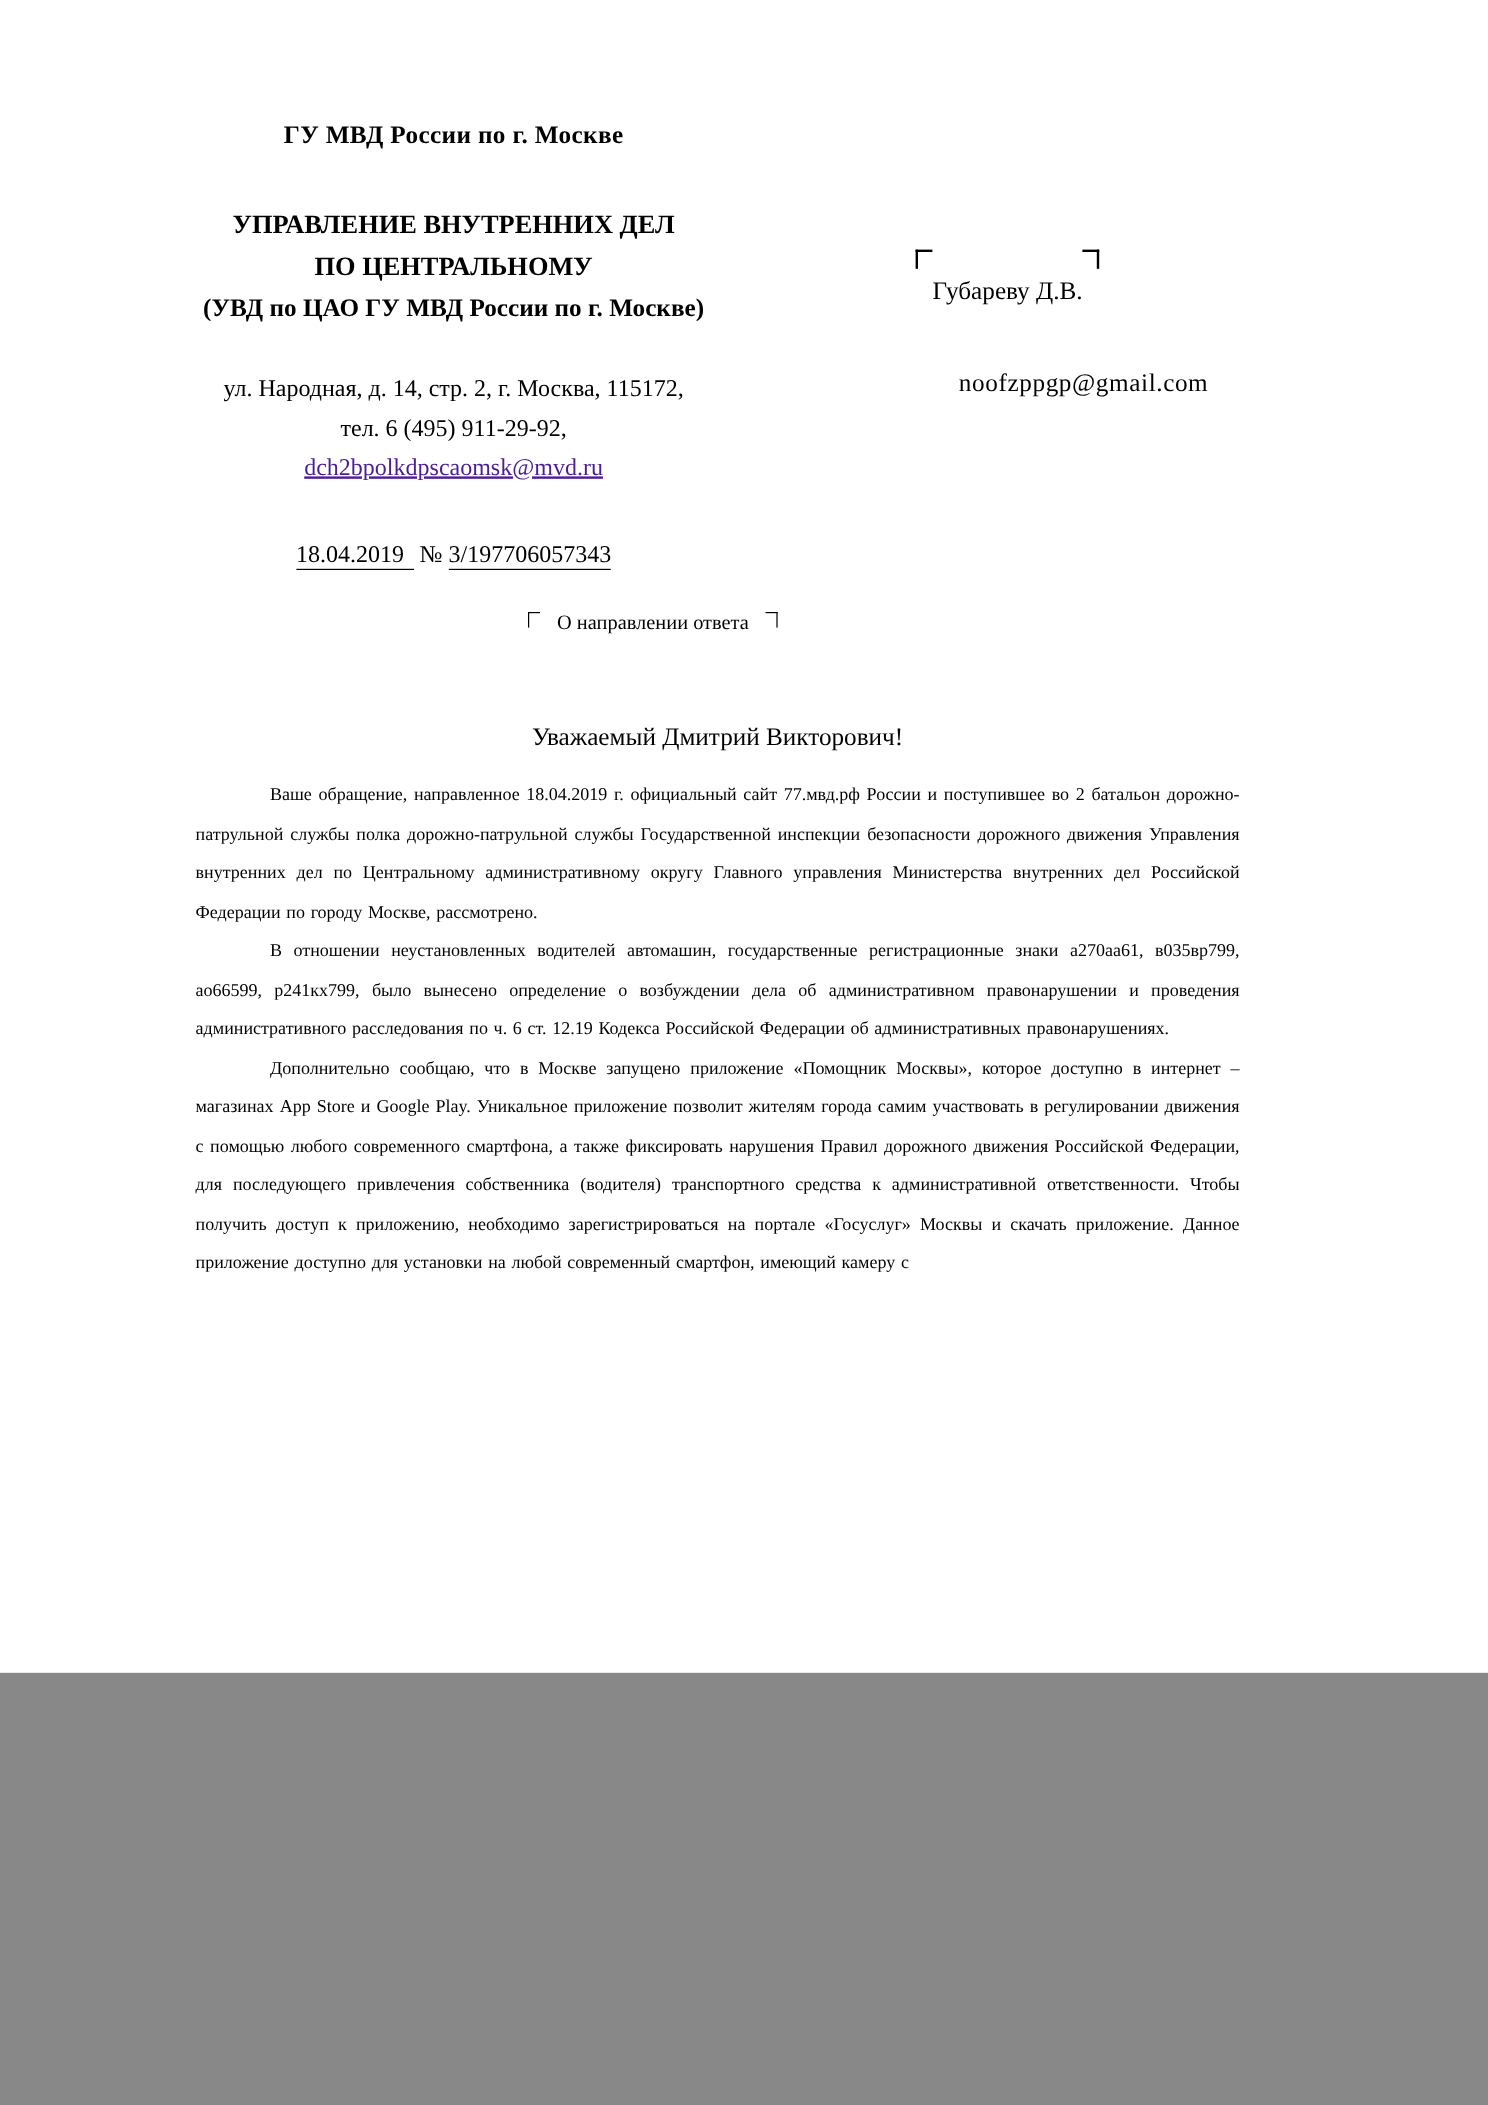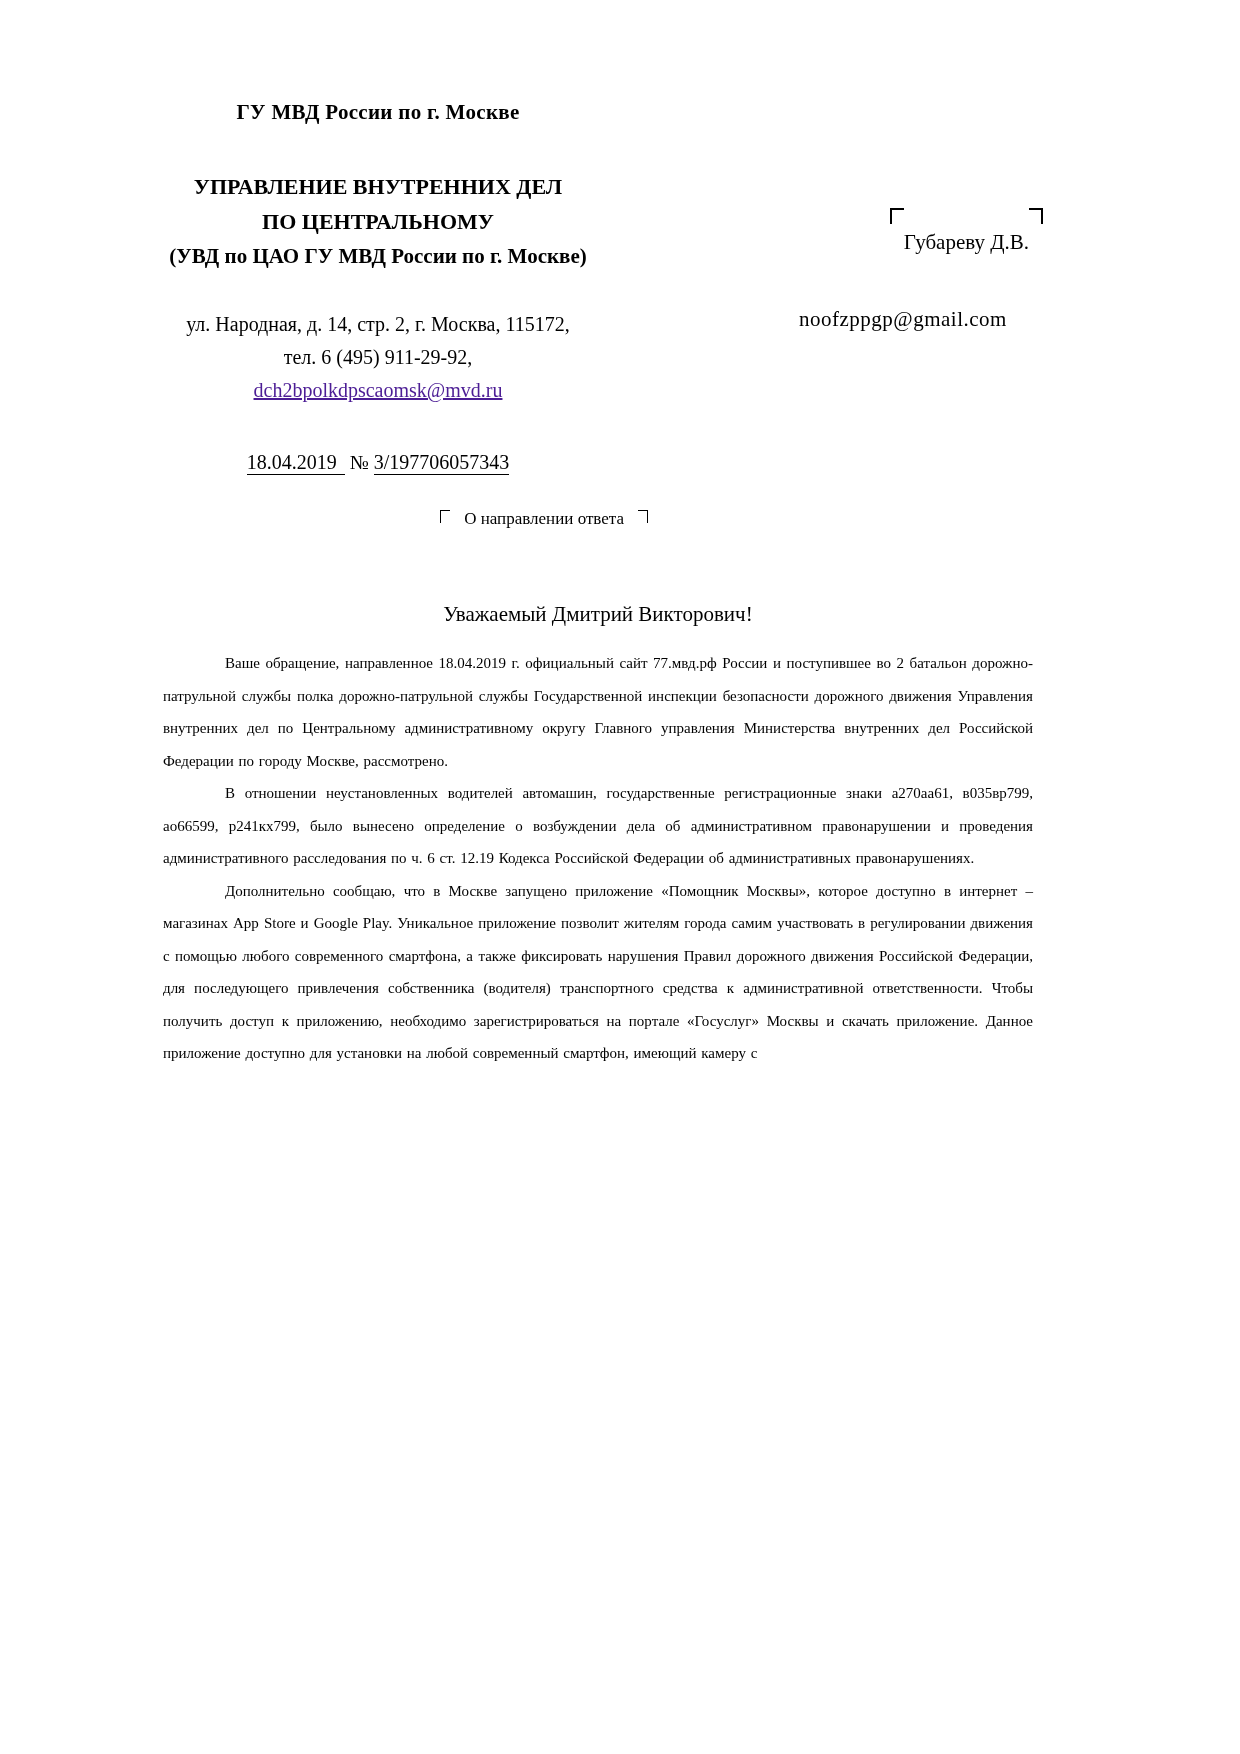--- a/index.html
+++ b/index.html
@@ -1,20 +1,20 @@
 <!DOCTYPE html>
 <html><head>
 <meta charset="utf-8">
 <style>
   html, body { margin: 0; padding: 0; }
   body { background: #888; }
   .page {
     position: relative;
     width: 1240px;
-    height: 1754px;
+    height: 1394px;
     margin: 0 auto;
     background: #ffffff;
     font-family: "Liberation Serif", "DejaVu Serif", serif;
     color: #000000;
     overflow: hidden;
   }
 
   
   .left-col {
     position: absolute;
@@ -93,21 +93,21 @@
 
   
   .right-col {
     position: absolute;
     left: 763px;
     top: 208px;
     width: 280px;
   }
   .addressee-row {
     display: flex;
-    justify-content: flex-end;
+    justify-content: flex-start;
     align-items: flex-start;
   }
   .addressee-name {
     font-size: 21px;
     padding-top: 22px;
   }
   .recipient-email {
     font-size: 21px;
     margin-top: 52px;
     text-align: center;

